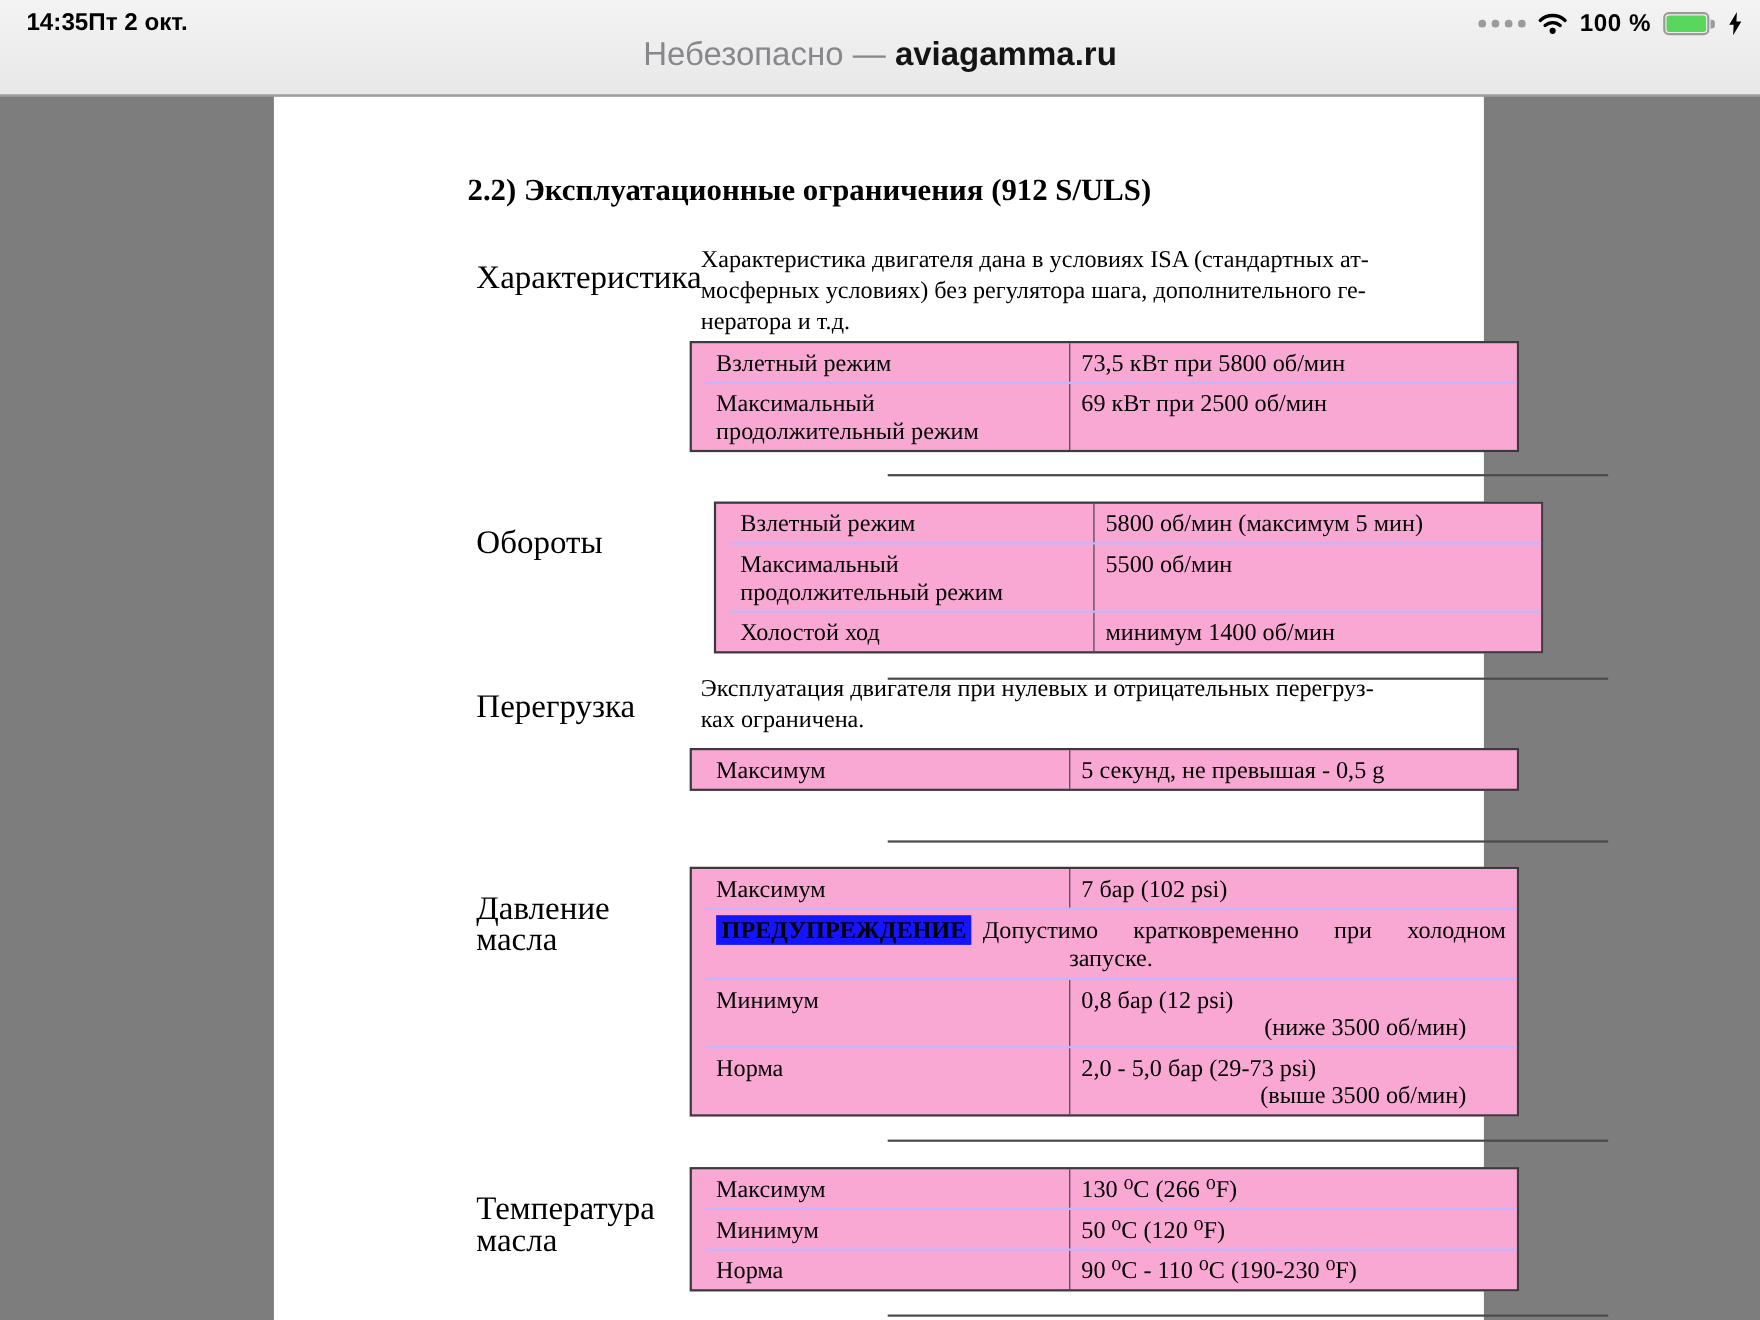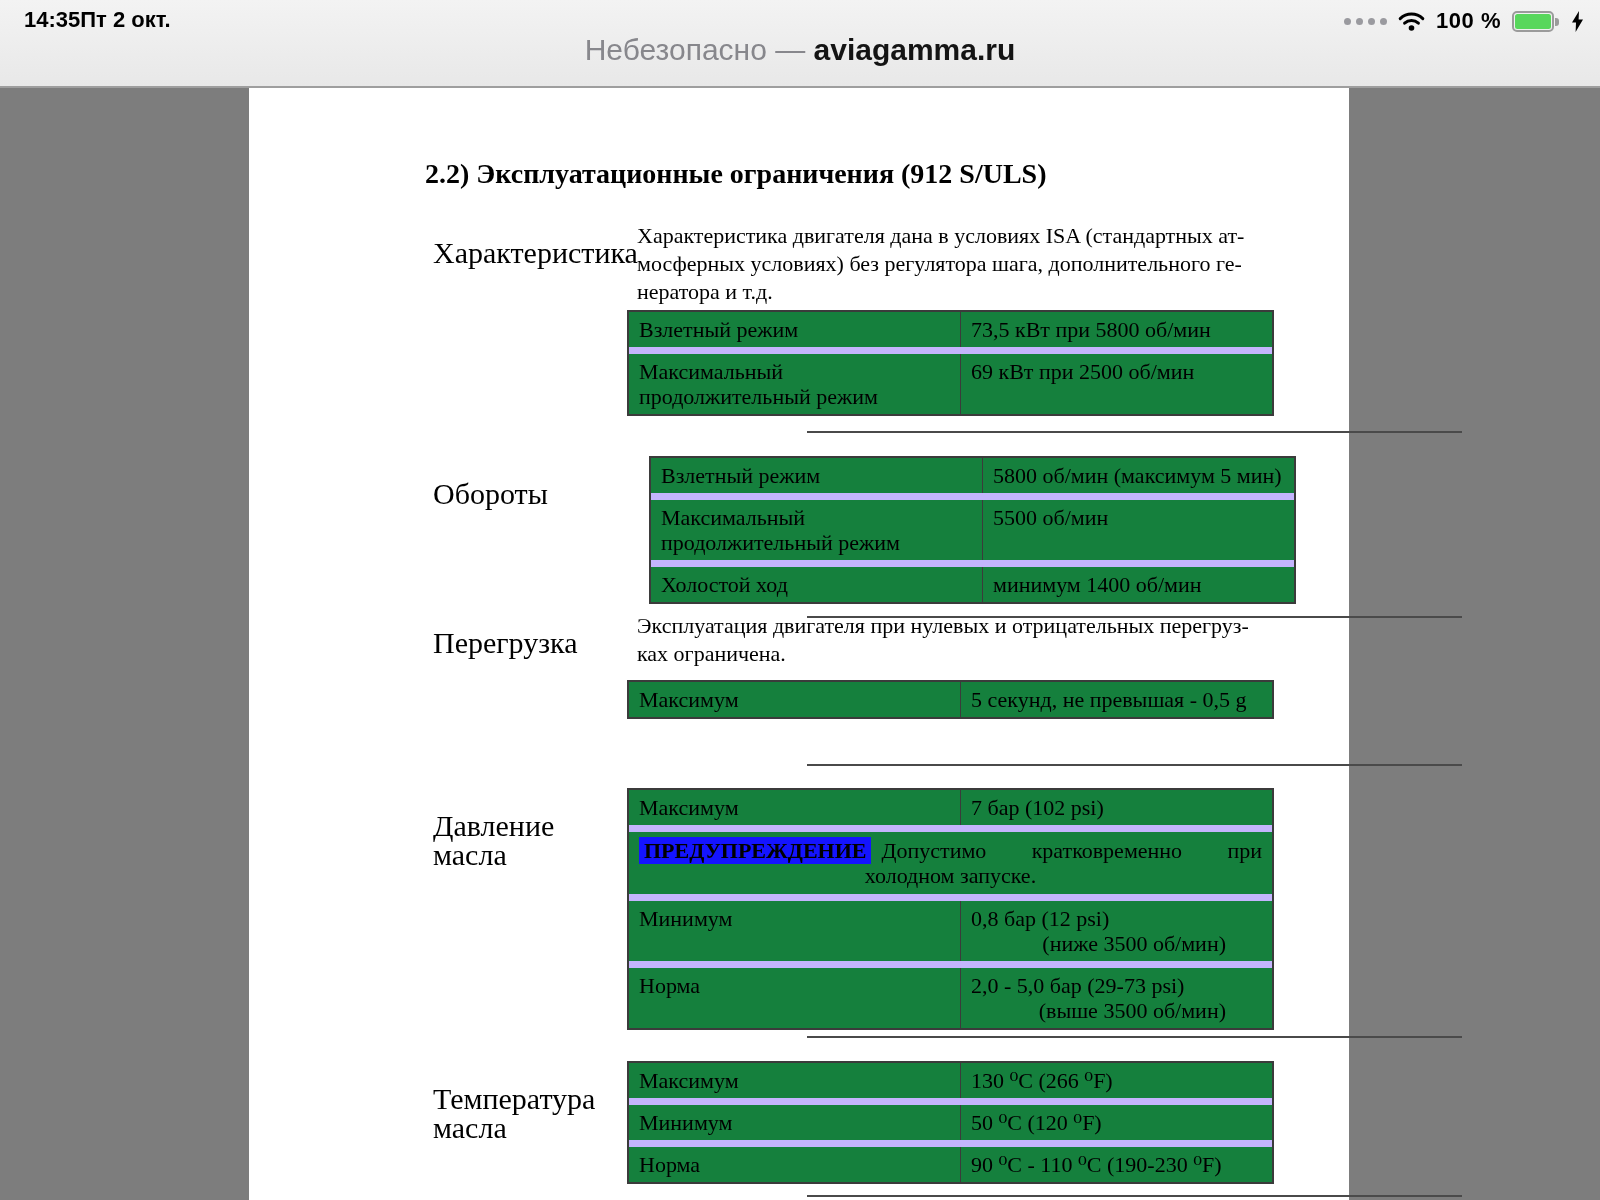--- a/index.html
+++ b/index.html
@@ -35,23 +35,23 @@
   .doc-title { position:absolute; left:176px; top:70px;
                font-weight:700; font-size:28px; font-family:inherit; }
 
   .section { position:absolute; left:184px; display:flex; }
   .slabel { width:194px; flex:none; font-weight:400; font-size:30px; line-height:29px;margin-top:16px; }
   .slabel.pad { padding-top:7px; }
   .scontent { width:655px; }
   .intro { font-size:22px; line-height:28px; padding:0 2px 0 10px; text-align:justify; }
   .pre { white-space:pre-line; }
 
-  .tbl { width:647px; border:2px solid #3b3b3b; background:#15803d; }
+  .tbl { width:754px; border:2px solid #3b3b3b; background:#f9a8d4;padding-left:12px; }
   .tbl.after-intro { margin-top:4px; }
-  .trow { display:flex; border-top:7px solid #c4b5fd; }
+  .trow { display:flex; border-top:2px solid #c4b5fd; }
   .trow:first-child { border-top:none; }
   .tcell { font-size:22px; line-height:25px; padding:5px 4px 5px 10px; }
   .tl { width:332px; flex:none; border-right:1px solid #3b3b3b; }
   .tv { flex:1; }
   .note { text-align:right; padding-right:42px; }
 
   .warncell { flex:1; text-align:justify; text-align-last:center; padding:6px 10px; }
   .badge { background:#1414ff; color:#000; font-weight:700; padding:1px 5px; margin-right:10px; }
 
   .sep { position:absolute; left:558px; width:655px; height:2px; background:#4a4a4a; }

